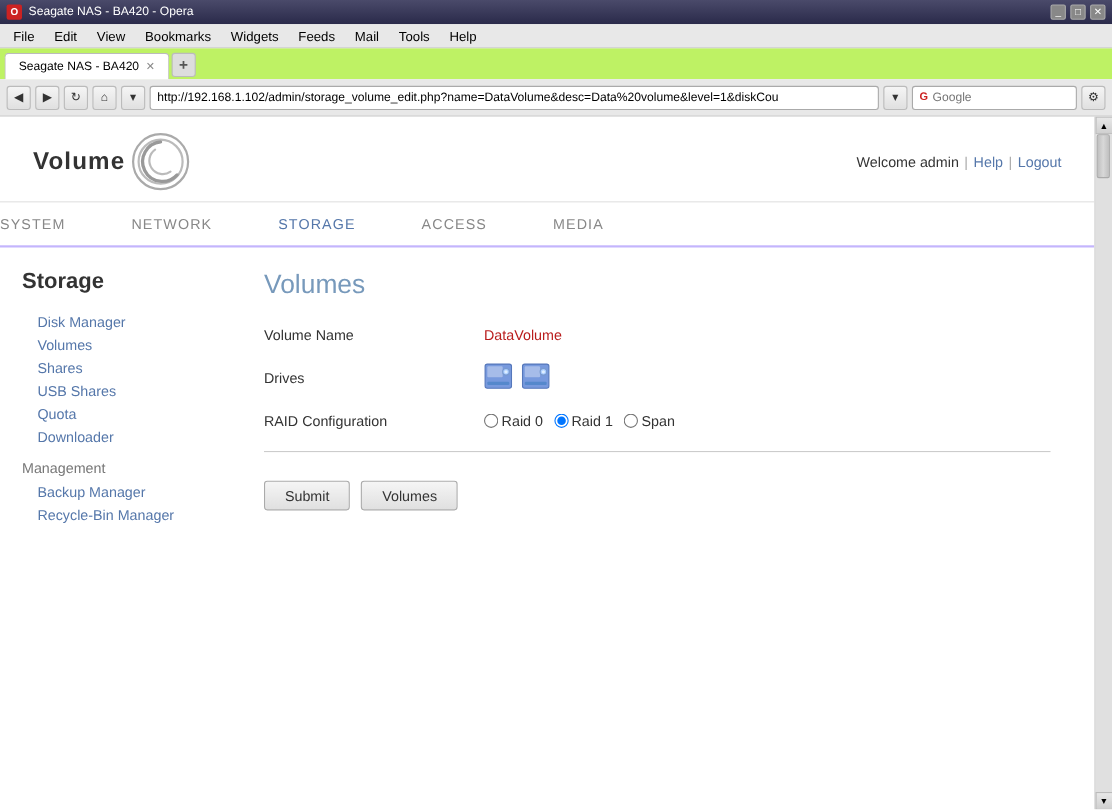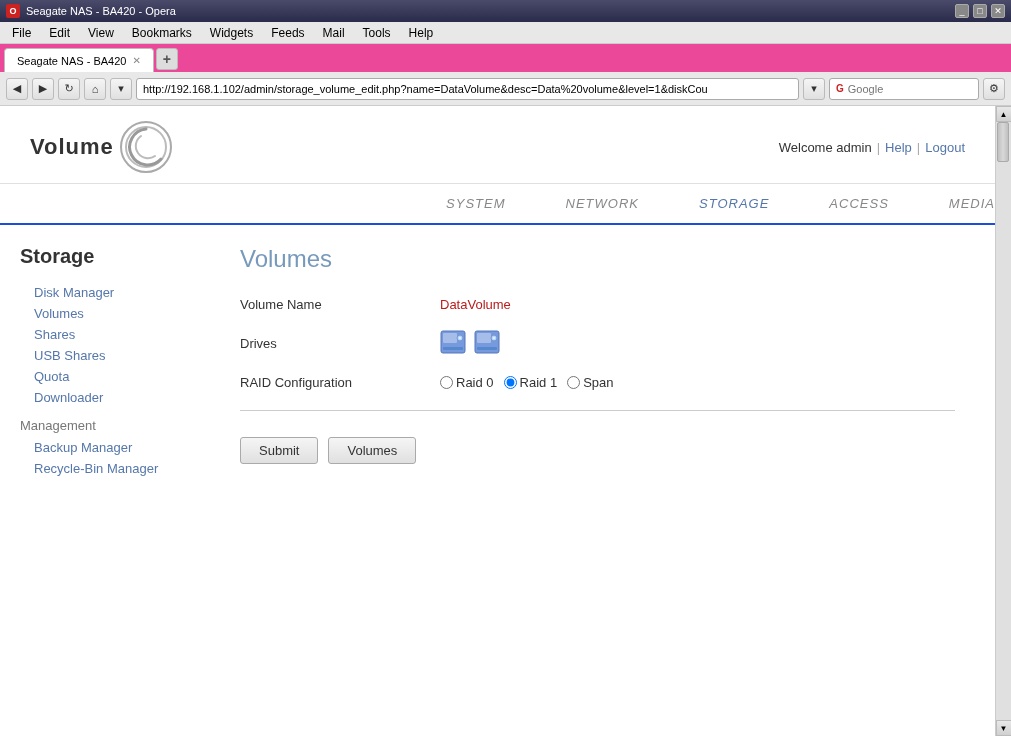--- a/index.html
+++ b/index.html
@@ -43,21 +43,21 @@
     }
     .browser-menubar span {
       padding: 2px 8px;
       font-size: 12px;
       cursor: pointer;
       border-radius: 2px;
     }
 
     
     .browser-tabbar {
-      background: #ec4899;
+      background: #bef264;
       height: 28px;
       display: flex;
       align-items: flex-end;
       padding: 0 4px;
       gap: 2px;
     }
     .browser-tab {
       background: #f0f0f0;
       border: 1px solid #bbb;
       border-bottom: none;
@@ -183,25 +183,24 @@
       display: flex;
       align-items: center;
       gap: 5px;
     }
     .header-links a { color: #5577aa; text-decoration: none; }
     .header-sep { color: #aaa; }
 
     
     .site-nav {
       display: flex;
-      justify-content: flex-end;
+      justify-content: flex-start;
       gap: 60px;
       padding: 12px 0;
-      border-bottom: 2px solid #1d4ed8;
-      font-style: italic;
+      border-bottom: 2px solid #c4b5fd;
     }
     .site-nav a {
       text-decoration: none;
       color: #888;
       font-size: 13px;
       letter-spacing: 1px;
       text-transform: uppercase;
       font-weight: 500;
     }
     .site-nav a.active { color: #5577aa; }

